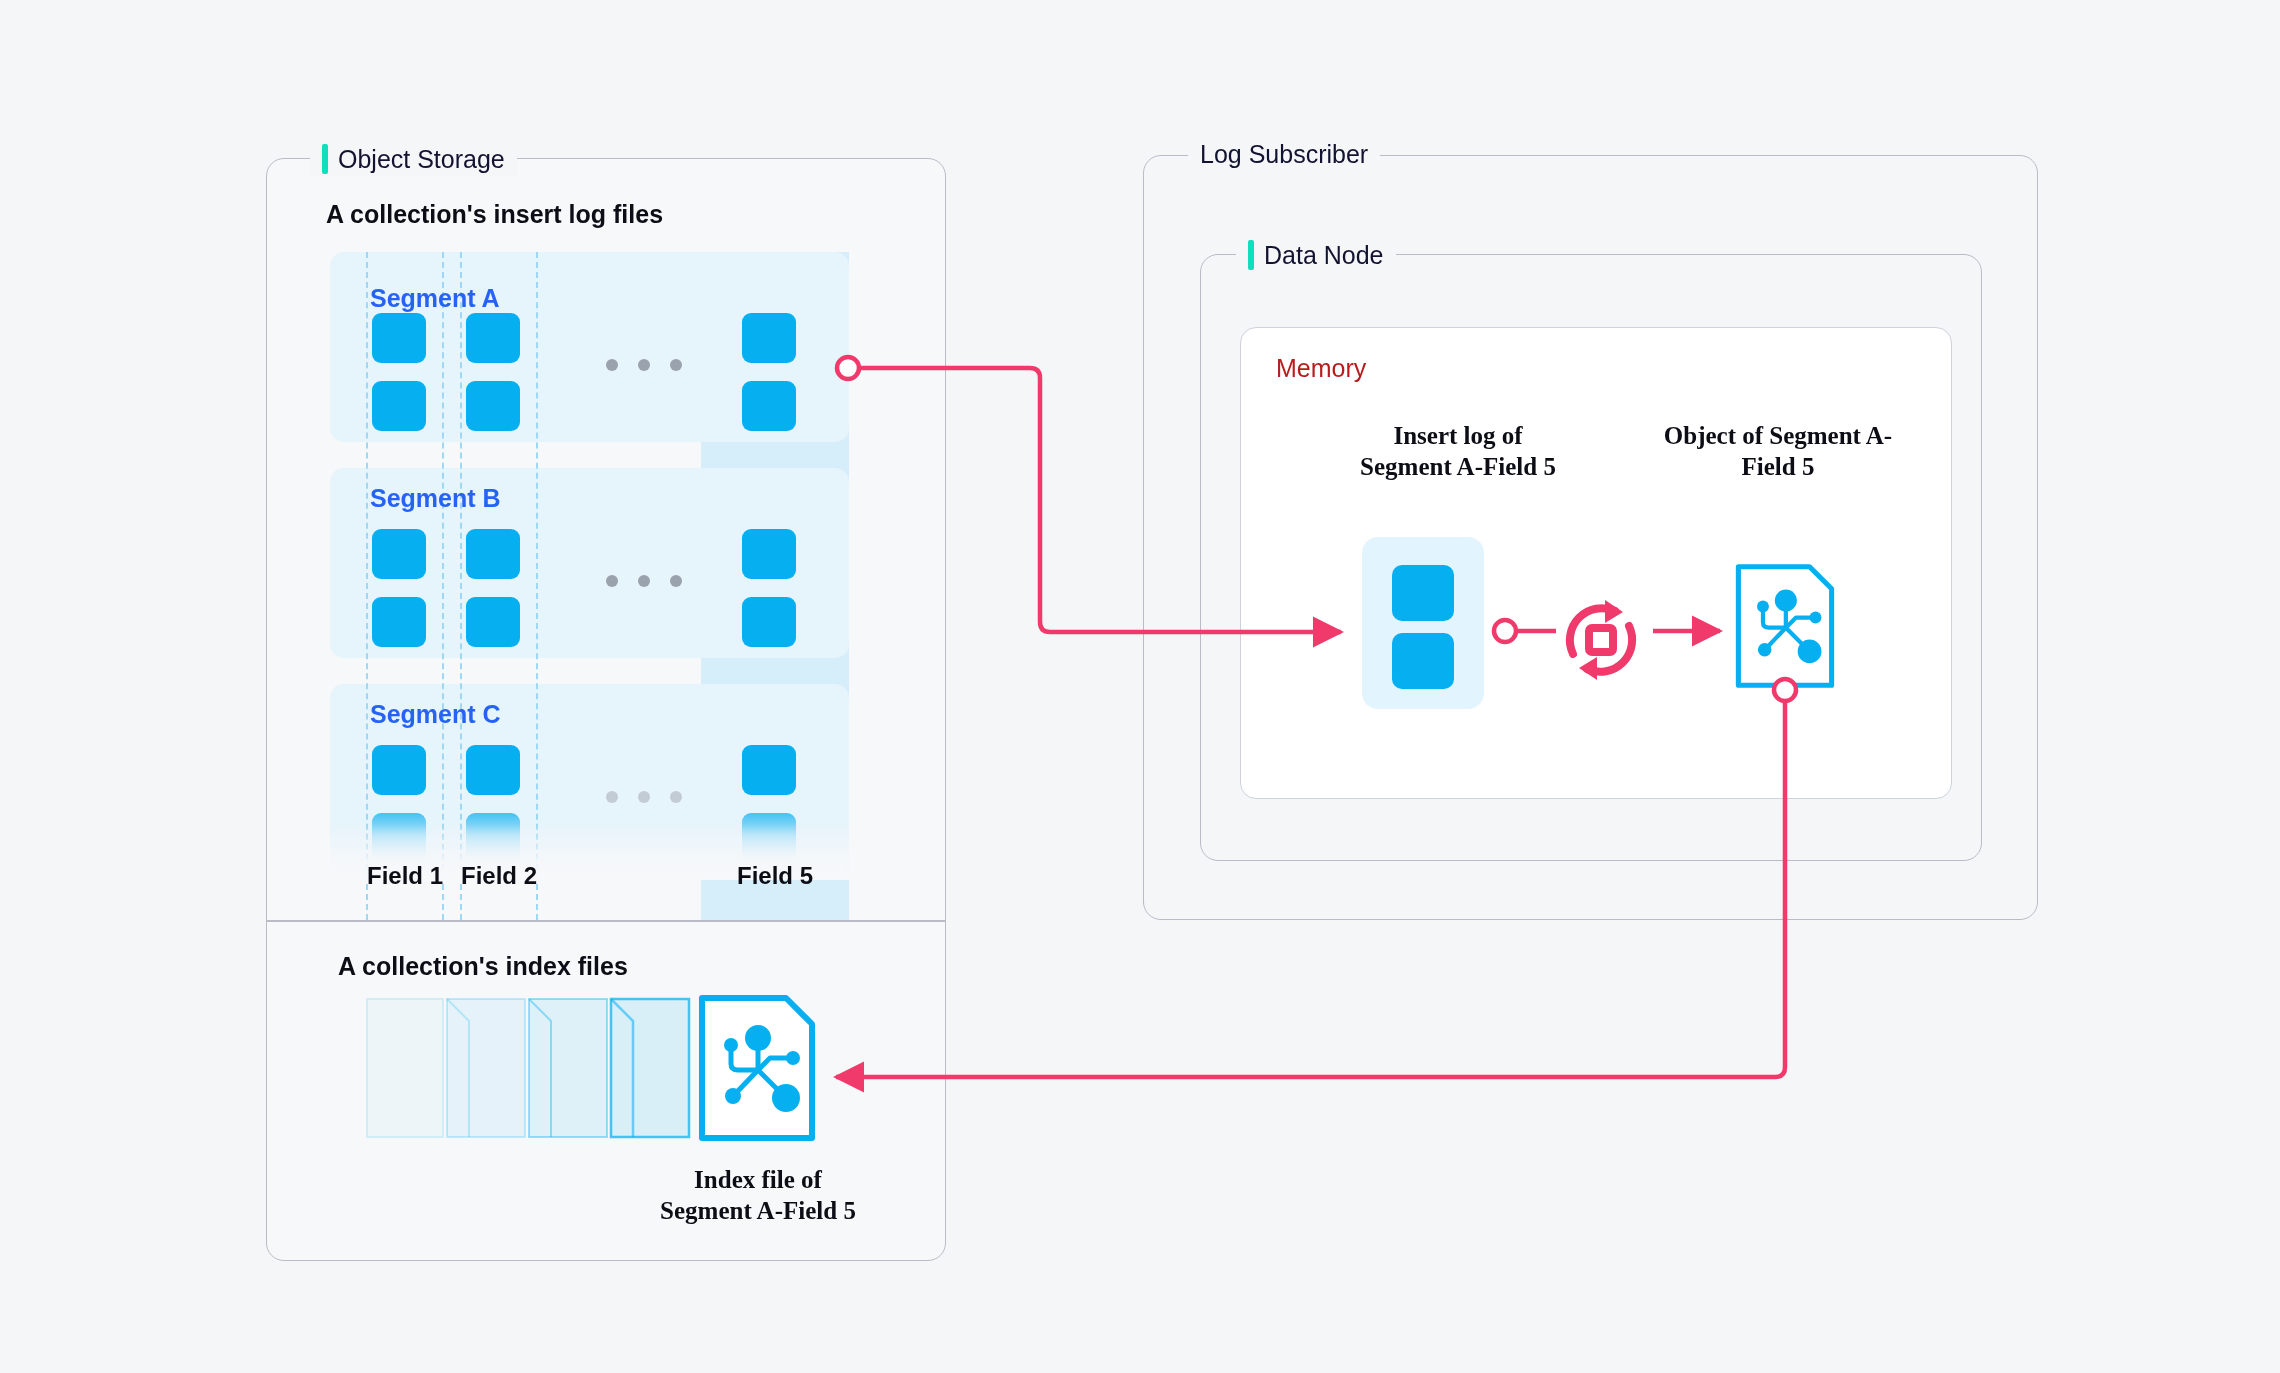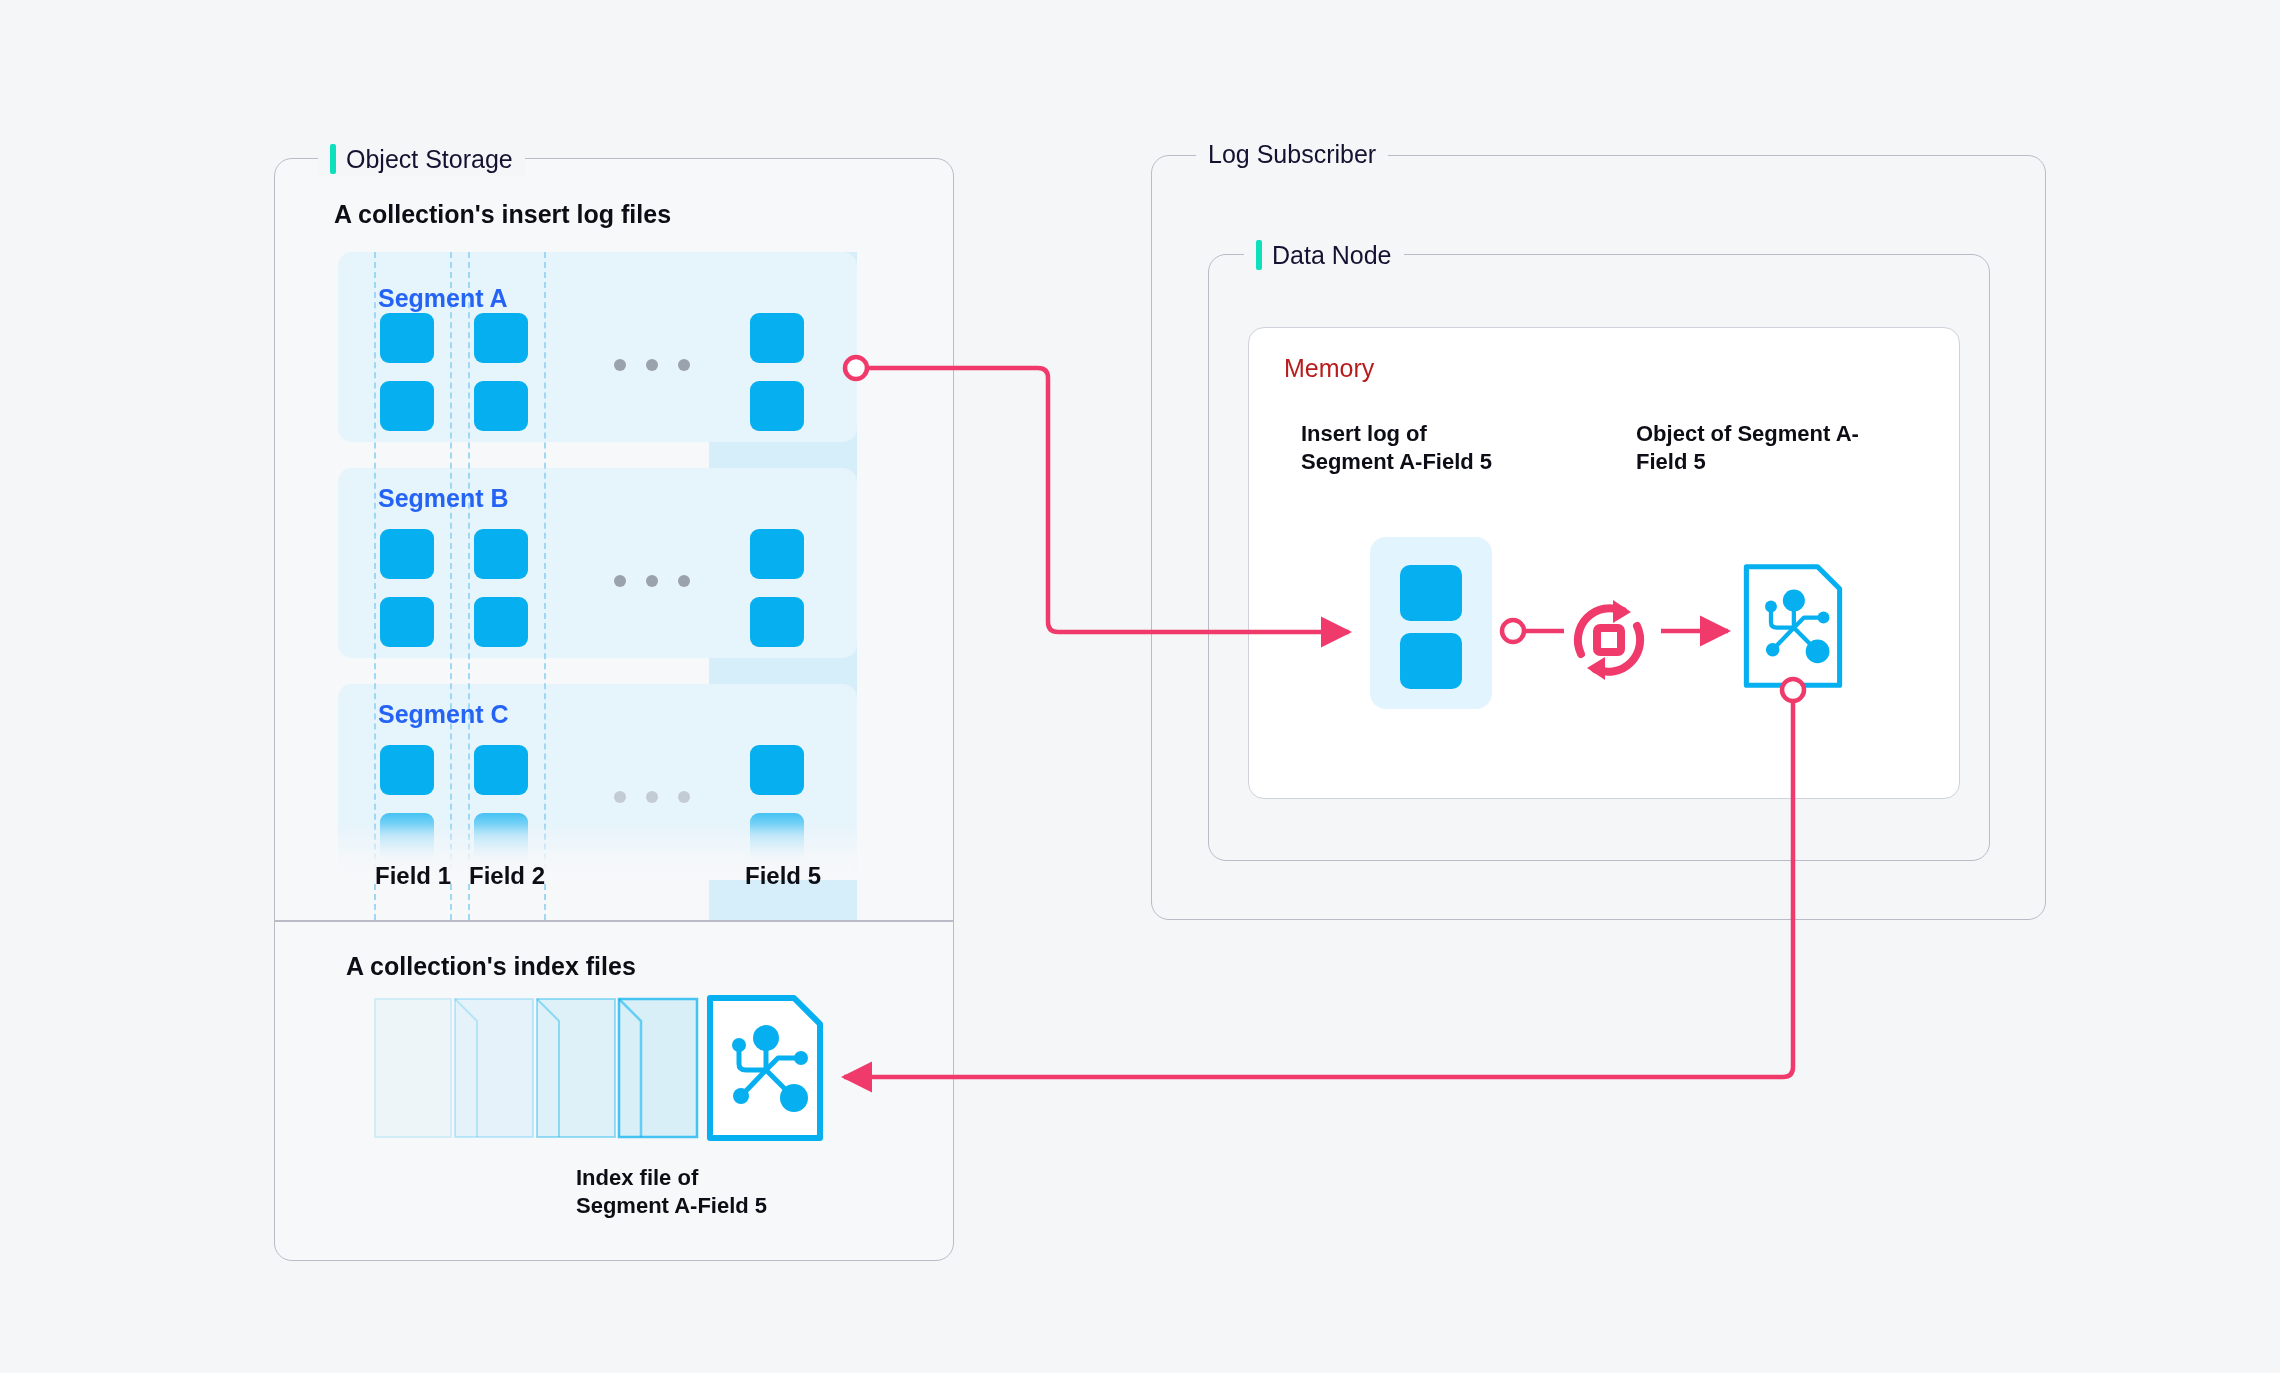--- a/index.html
+++ b/index.html
@@ -3,21 +3,21 @@
 <meta charset="utf-8">
 <style>
   html,body{margin:0;padding:0;}
   body{
     width:2280px;height:1373px;
     background:#f5f6f8;
     font-family:"Liberation Sans", sans-serif;
     overflow:hidden;
     position:relative;
   }
-  #stage{position:absolute;left:16px;top:0;width:1980px;height:1373px;}
+  #stage{position:absolute;left:8px;top:0;width:1980px;height:1373px;}
 
   
   .group{position:absolute;box-sizing:border-box;border:1.5px solid #b9bcc6;border-radius:18px;background:#f7f8fa;}
   .group.nobg{background:transparent;}
   .group-title{
     position:absolute;display:flex;align-items:center;gap:10px;
     background:#f5f6f8;padding:0 12px;height:34px;
     font-size:25px;color:#121331;white-space:nowrap;
   }
   .accent-bar{display:block;width:6px;height:30px;background:#0ee0be;border-radius:2px;}
@@ -45,21 +45,21 @@
   
   .fade-mask{position:absolute;pointer-events:none;
     background:linear-gradient(180deg, rgba(247,248,250,0) 0%, rgba(247,248,250,0.0) 38%, rgba(247,248,250,0.85) 78%, rgba(247,248,250,1) 100%);}
 
   
   .stack-card{position:absolute;box-sizing:border-box;}
 
   
   .mem-box{position:absolute;box-sizing:border-box;border:1.5px solid #cfd2da;border-radius:16px;background:#ffffff;}
   .mem-label{position:absolute;font-size:25px;color:#b91c1c;}
-  .mem-cap{position:absolute;font-size:22px;font-weight:bold;color:#0d0d16;text-align:left;line-height:1.25;}
+  .mem-cap{position:absolute;font-size:25px;font-weight:bold;color:#0d0d16;text-align:center;line-height:1.25;font-family:Liberation Serif, serif;}
 
   .log-chip{position:absolute;border-radius:16px;background:#e2f4fd;}
   .log-chip .cell{width:62px;height:56px;border-radius:10px;}
 
   svg{display:block;overflow:visible;}
   .wire{position:absolute;left:0;top:0;width:2280px;height:1373px;pointer-events:none;}
 </style>
 </head>
 <body>
 

